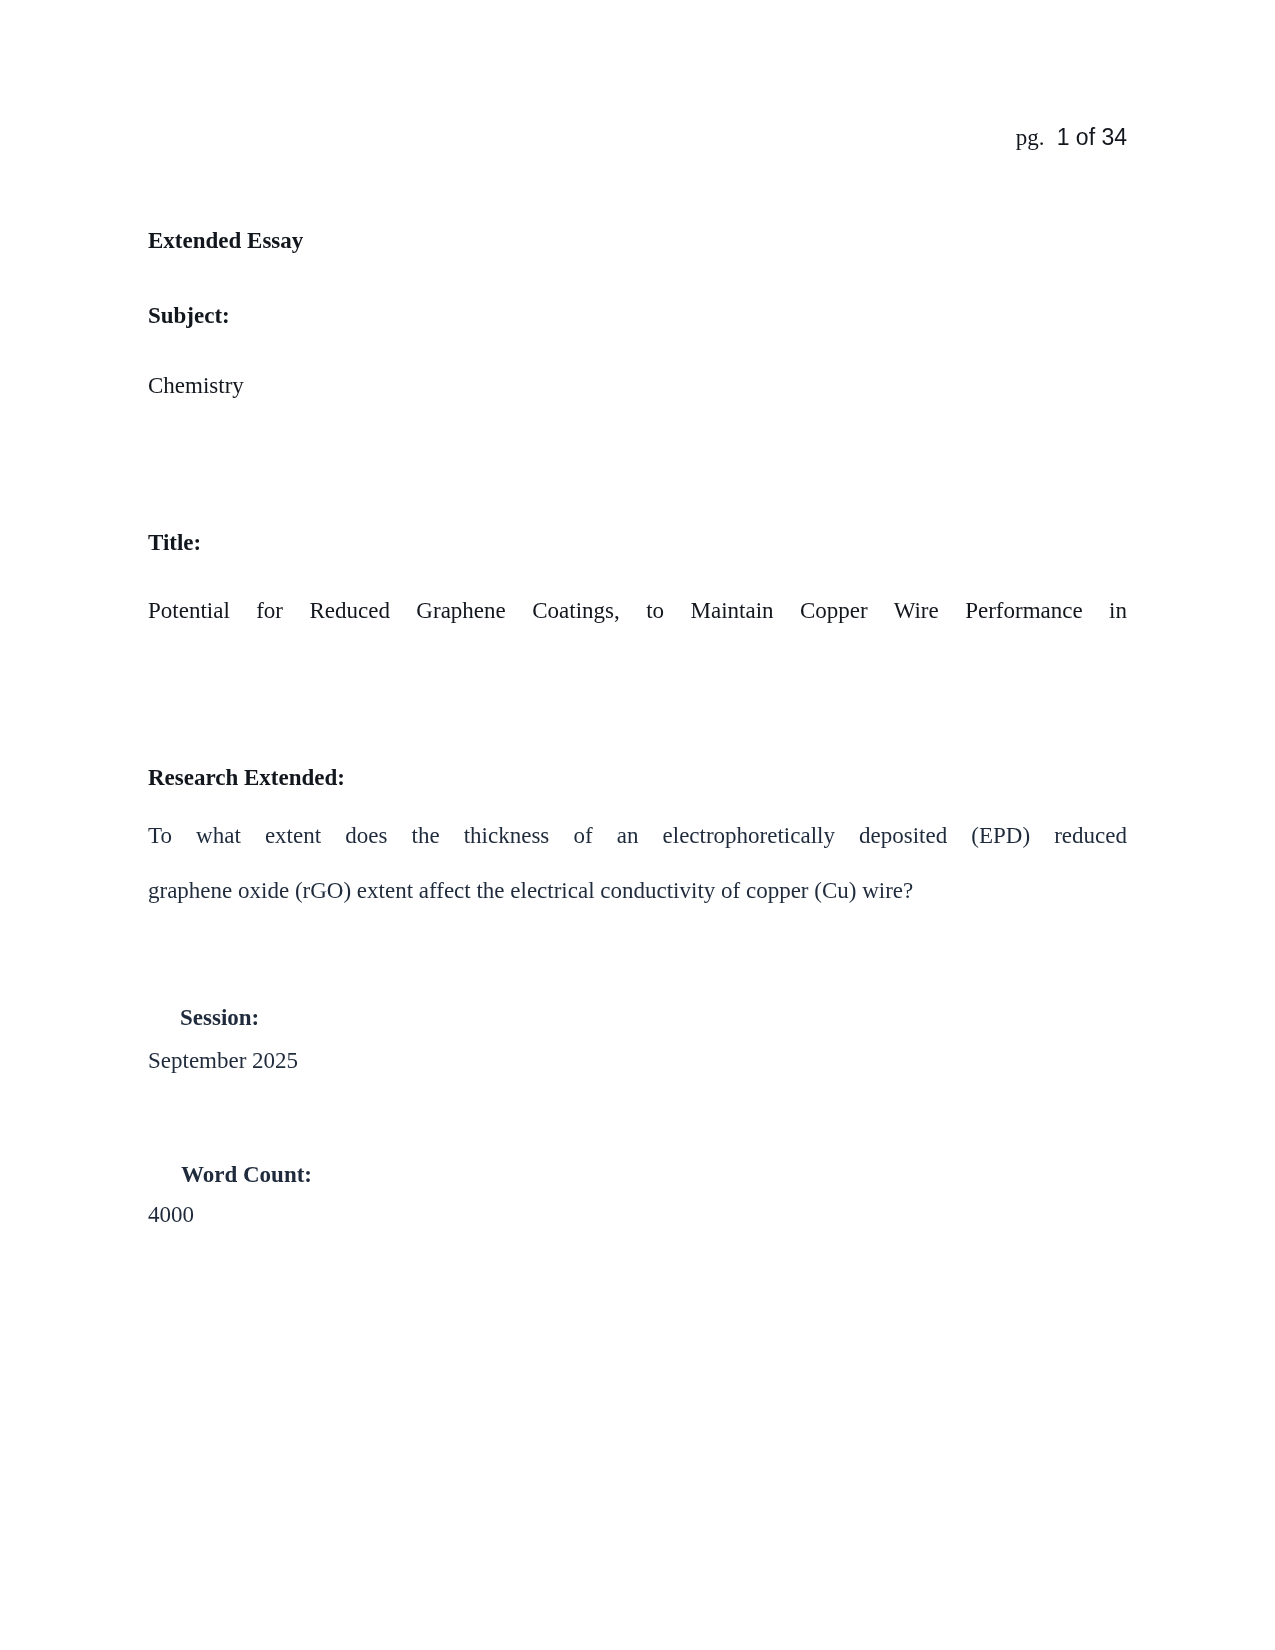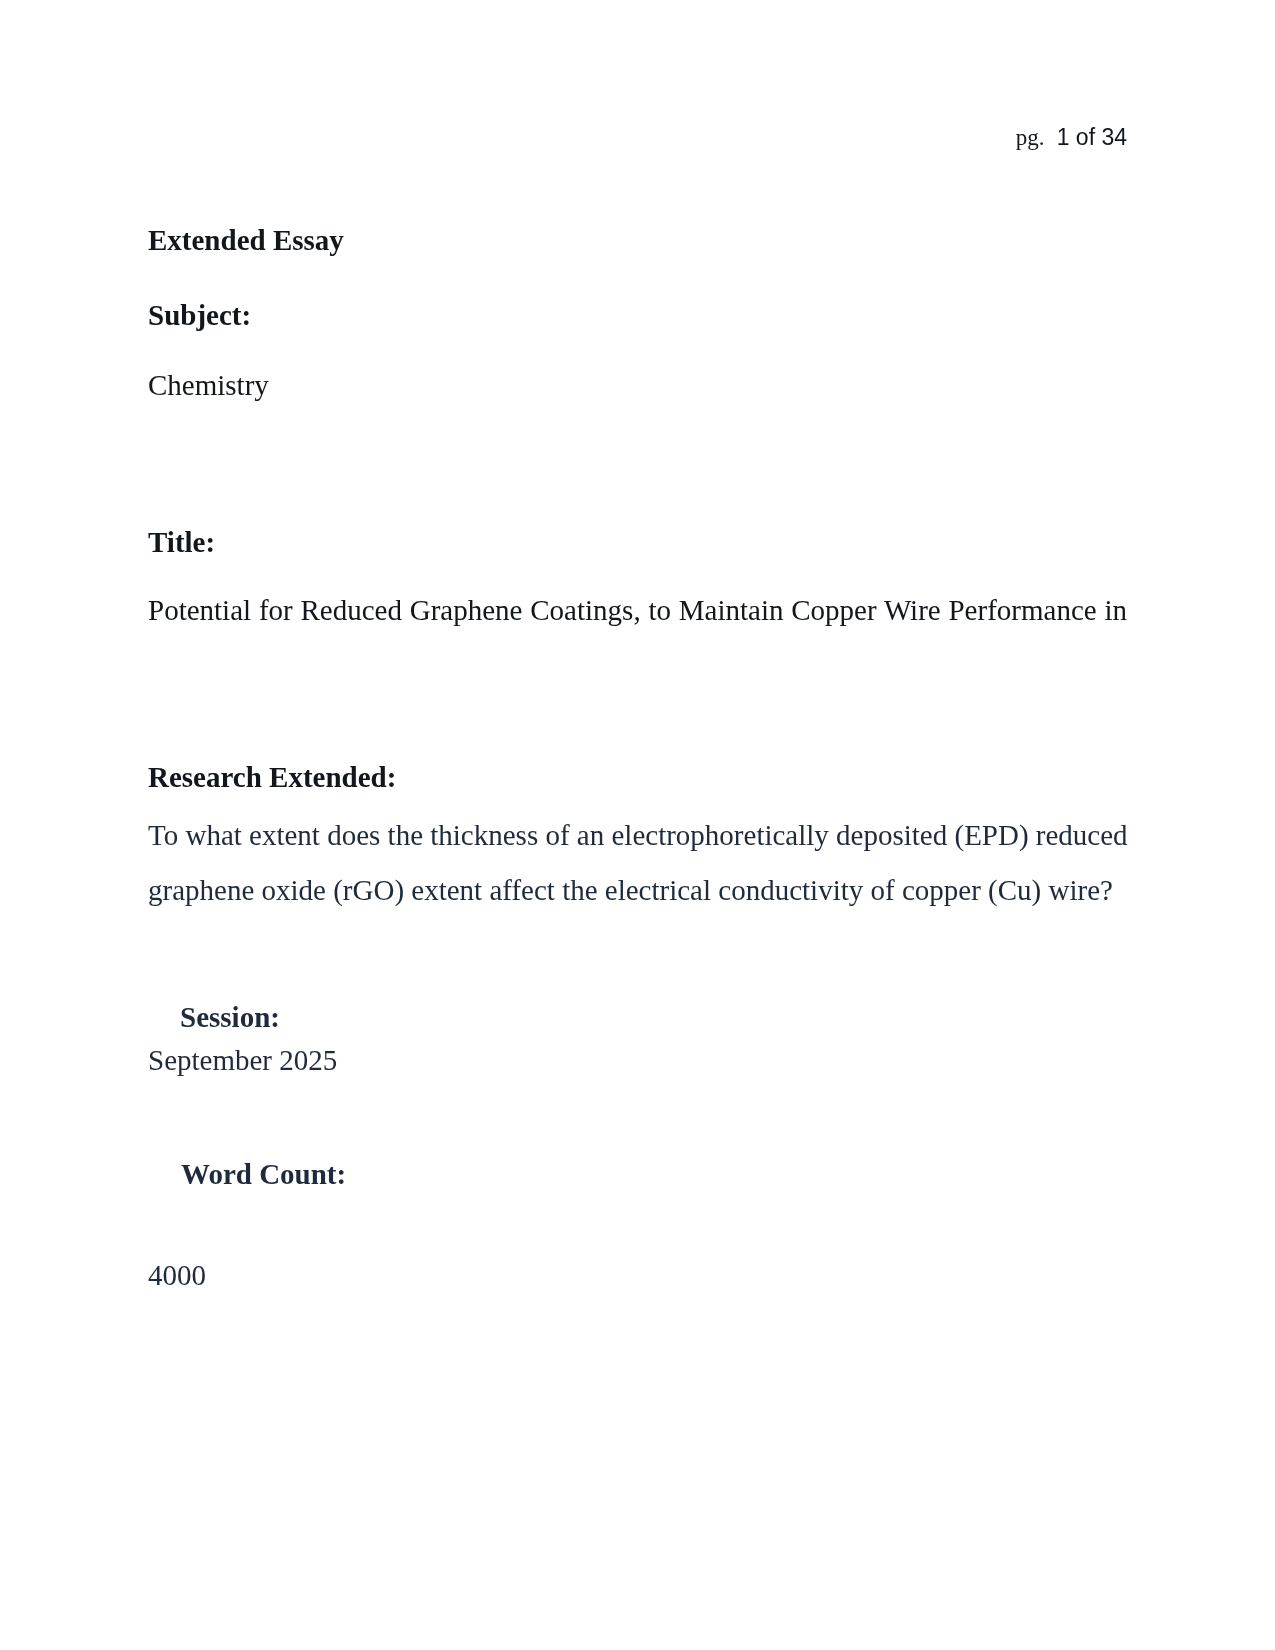--- a/index.html
+++ b/index.html
@@ -15,21 +15,21 @@
     font-family: "Liberation Serif", "DejaVu Serif", serif;
     color: var(--ink-primary, #12161d);
     overflow: hidden;
   }
   .abs {
     position: absolute;
     left: 148px;
     width: 979px;
   }
   .line {
-    font-size: 29px;
+    font-size: 23px;
     line-height: 55px;
   }
   .bold { font-weight: bold; }
   
   .just-line {
     text-align: justify;
     text-align-last: justify;
     white-space: nowrap;
   }
   .plain-line {
@@ -79,15 +79,15 @@
   <div class="abs line bold" style="top:750px;">Research Extended:</div>
   <div class="abs ink-secondary" style="top:808px;">
     <div class="line just-line">To what extent does the thickness of an electrophoretically deposited (EPD) reduced</div>
     <div class="line plain-line">graphene oxide (rGO) extent affect the electrical conductivity of copper (Cu) wire?</div>
   </div>
 
   <div class="abs line bold ink-secondary" style="top:990px;margin-left:32px;">Session:</div>
   <div class="abs line ink-secondary" style="top:1033px;">September 2025</div>
 
   <div class="abs line bold ink-secondary" style="top:1147px;margin-left:33px;">Word Count:</div>
-  <div class="abs line ink-secondary" style="top:1248px;font-family:Liberation Serif, serif;">4000</div>
+  <div class="abs line ink-secondary" style="top:1187px;font-family:Liberation Serif, serif;">4000</div>
 
 </div>
 
 </body></html>

